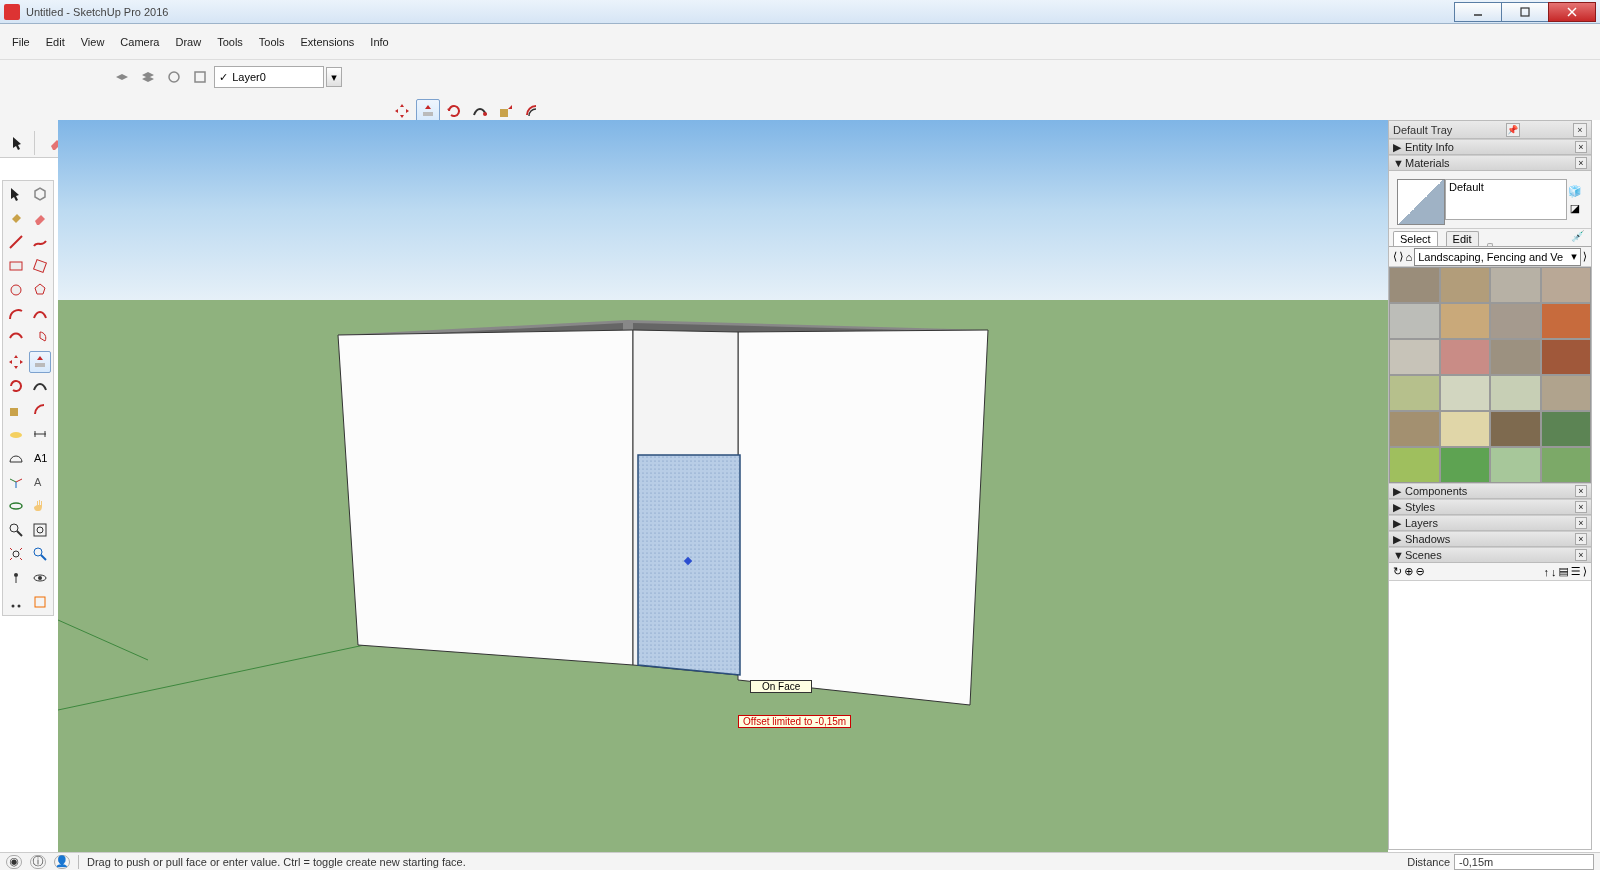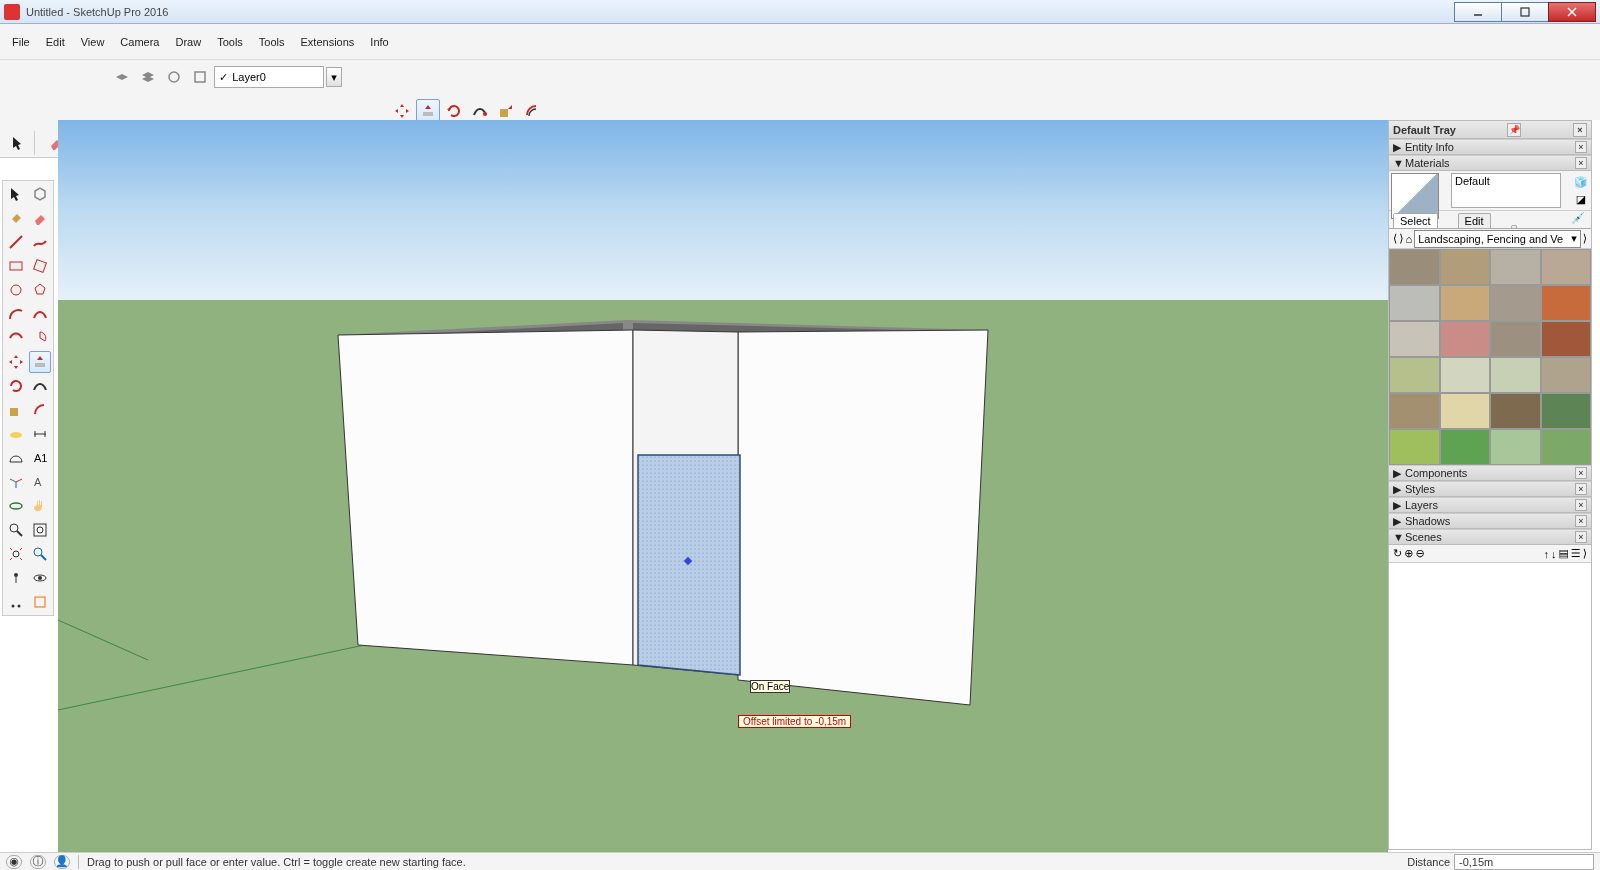--- a/index.html
+++ b/index.html
@@ -34,42 +34,42 @@
 .left-toolbox .tbtn { width:22px; height:22px;}
 
 
 .viewport { position:absolute; top:120px; left:58px; right:0; bottom:18px; background:#fff; }
 .sky { position:absolute; top:0; left:0; right:212px; height:180px; background: linear-gradient(#7fb5e6,#bcdaf1,#e6f0f8);}
 .ground { position:absolute; top:180px; left:0; right:212px; bottom:0; background:#8fb27e;}
 .model-svg { position:absolute; top:0; left:0; }
 
 
 .tray { position:absolute; right:8px; top:120px; width:204px; bottom:20px; background:#f4f4f4; border:1px solid #bbb; display:flex; flex-direction:column;}
-.tray-hdr { height:18px; background:linear-gradient(#eaeaea,#d8d8d8); border-bottom:1px solid #bbb; display:flex; align-items:center; padding:0 4px; font-weight:bold; color:#333;}
+.tray-hdr { height:18px; background:linear-gradient(#eaeaea,#d8d8d8); border-bottom:1px solid #bbb; display:flex; align-items:center; padding:0 4px; font-weight:normal; color:#333;}
 .tray-hdr .pin,.tray-hdr .x { width:14px; height:14px; margin-left:auto; display:flex; align-items:center; justify-content:center; border:1px solid #aaa; background:#eee; font-size:9px; }
 .panel-hdr { height:16px; background:linear-gradient(#e8e8e8,#d4d4d4); border-top:1px solid #ccc; border-bottom:1px solid #bbb; display:flex; align-items:center; padding:0 4px; color:#222;}
 .panel-hdr .tri { width:8px; margin-right:4px;}
 .panel-hdr .xb { margin-left:auto; width:12px; height:12px; border:1px solid #aaa; background:#eee; font-size:9px; display:flex; align-items:center; justify-content:center;}
-.mat-preview { height:40px; display:flex; padding:2px; gap:12px; border-bottom:1px solid #ccc;}
+.mat-preview { height:58px; display:flex; padding:8px; gap:0; border-bottom:1px solid #ccc;}
 .mat-swatch { width:48px; height:46px; border:1px solid #888; background:linear-gradient(135deg,#fff 0 50%,#9fb2c5 50% 100%);}
 .mat-name { flex:1; border:1px solid #aaa; height:18px; background:#fff; padding:1px 3px;}
 .mat-sideicons { width:16px; display:flex; flex-direction:column; gap:4px; align-items:center; justify-content:center;}
-.mat-tabs { height:18px; display:flex; align-items:flex-end; padding:0 4px; gap:20px; border-bottom:1px solid #aaa;}
+.mat-tabs { height:18px; display:flex; align-items:flex-end; padding:0 4px; gap:8px; border-bottom:1px solid #aaa;}
 .mat-tab { padding:1px 6px; border:1px solid #aaa; border-bottom:none; background:#eee; border-radius:2px 2px 0 0;}
 .mat-tab.active { background:#fff;}
 .mat-eyedrop { margin-left:auto; width:16px; height:16px;}
 .mat-nav { height:20px; display:flex; align-items:center; padding:2px 4px; gap:2px; border-bottom:1px solid #ccc;}
 .mat-nav .combo { flex:1; height:18px; border:1px solid #888; background:#fff; padding:0 3px; display:flex; align-items:center; overflow:hidden; white-space:nowrap; font-size:10px;}
 .mat-grid { display:grid; grid-template-columns: repeat(4,1fr); gap:0; padding:0;}
 .mat-cell { height:36px; border:1px solid #999; background:#ccc;}
 .scenes-tb { height:18px; display:flex; align-items:center; gap:2px; padding:0 4px; border-bottom:1px solid #ccc;}
 .scenes-body { flex:1; background:#fff;}
 
 
-.tooltip1 { position:absolute; background:#ffffe1; border:1px solid #333; padding:0 0; font-size:10px; color:#000;}
+.tooltip1 { position:absolute; background:#ffffe1; border:1px solid #333; padding:0 11px; font-size:10px; color:#000;}
 .tooltip2 { position:absolute; background:#ffffe1; border:1px solid #c00; padding:0 4px; font-size:10px; color:#c00;}
 
 
 .statusbar { position:absolute; bottom:0; left:0; right:0; height:18px; background:#f4f4f4; border-top:1px solid #ccc; display:flex; align-items:center; padding:0 6px; gap:8px; color:#333;}
 .statusbar .sb-btn { width:16px; height:14px; border:1px solid #aaa; border-radius:7px; display:flex; align-items:center; justify-content:center;}
 .statusbar .vsep { width:1px; height:14px; background:#bbb;}
 .statusbar .dist { margin-left:auto; display:flex; align-items:center; gap:4px;}
 .statusbar .dist-val { width:140px; height:16px; border:1px solid #aaa; background:#fff; padding:2px 4px; display:flex; align-items:center;}
 svg.ic{width:18px;height:18px;}
 </style>

